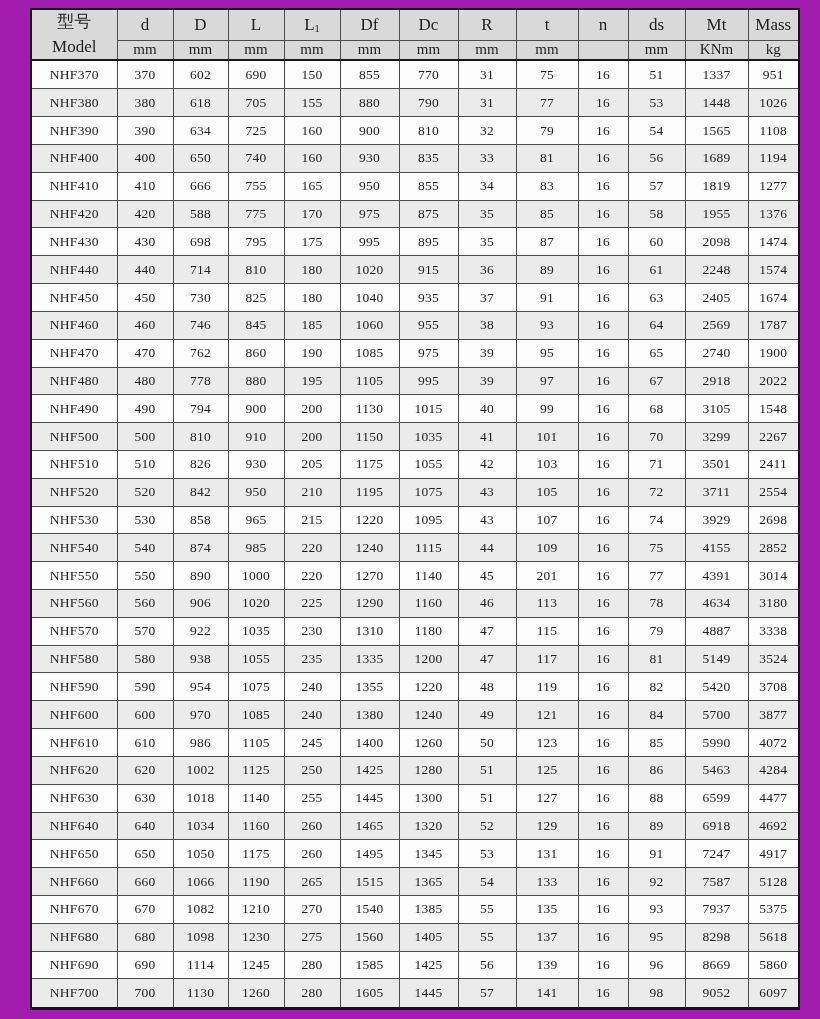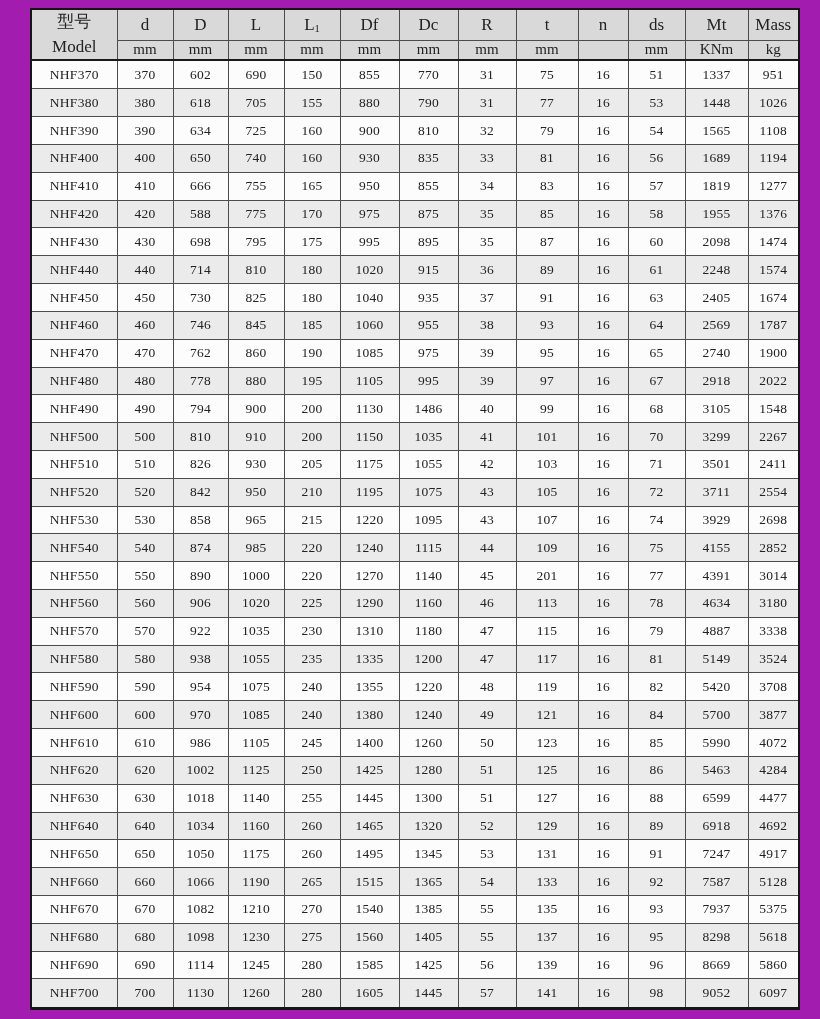--- a/index.html
+++ b/index.html
@@ -295,21 +295,21 @@
           <td>2918</td>
           <td>2022</td>
         </tr>
         <tr class="stripe-even">
           <td class="model-cell">NHF490</td>
           <td>490</td>
           <td>794</td>
           <td>900</td>
           <td>200</td>
           <td>1130</td>
-          <td>1486</td>
+          <td>1015</td>
           <td>40</td>
           <td>99</td>
           <td>16</td>
           <td>68</td>
           <td>3105</td>
           <td>1548</td>
         </tr>
         <tr class="stripe-odd">
           <td class="model-cell">NHF500</td>
           <td>500</td>

